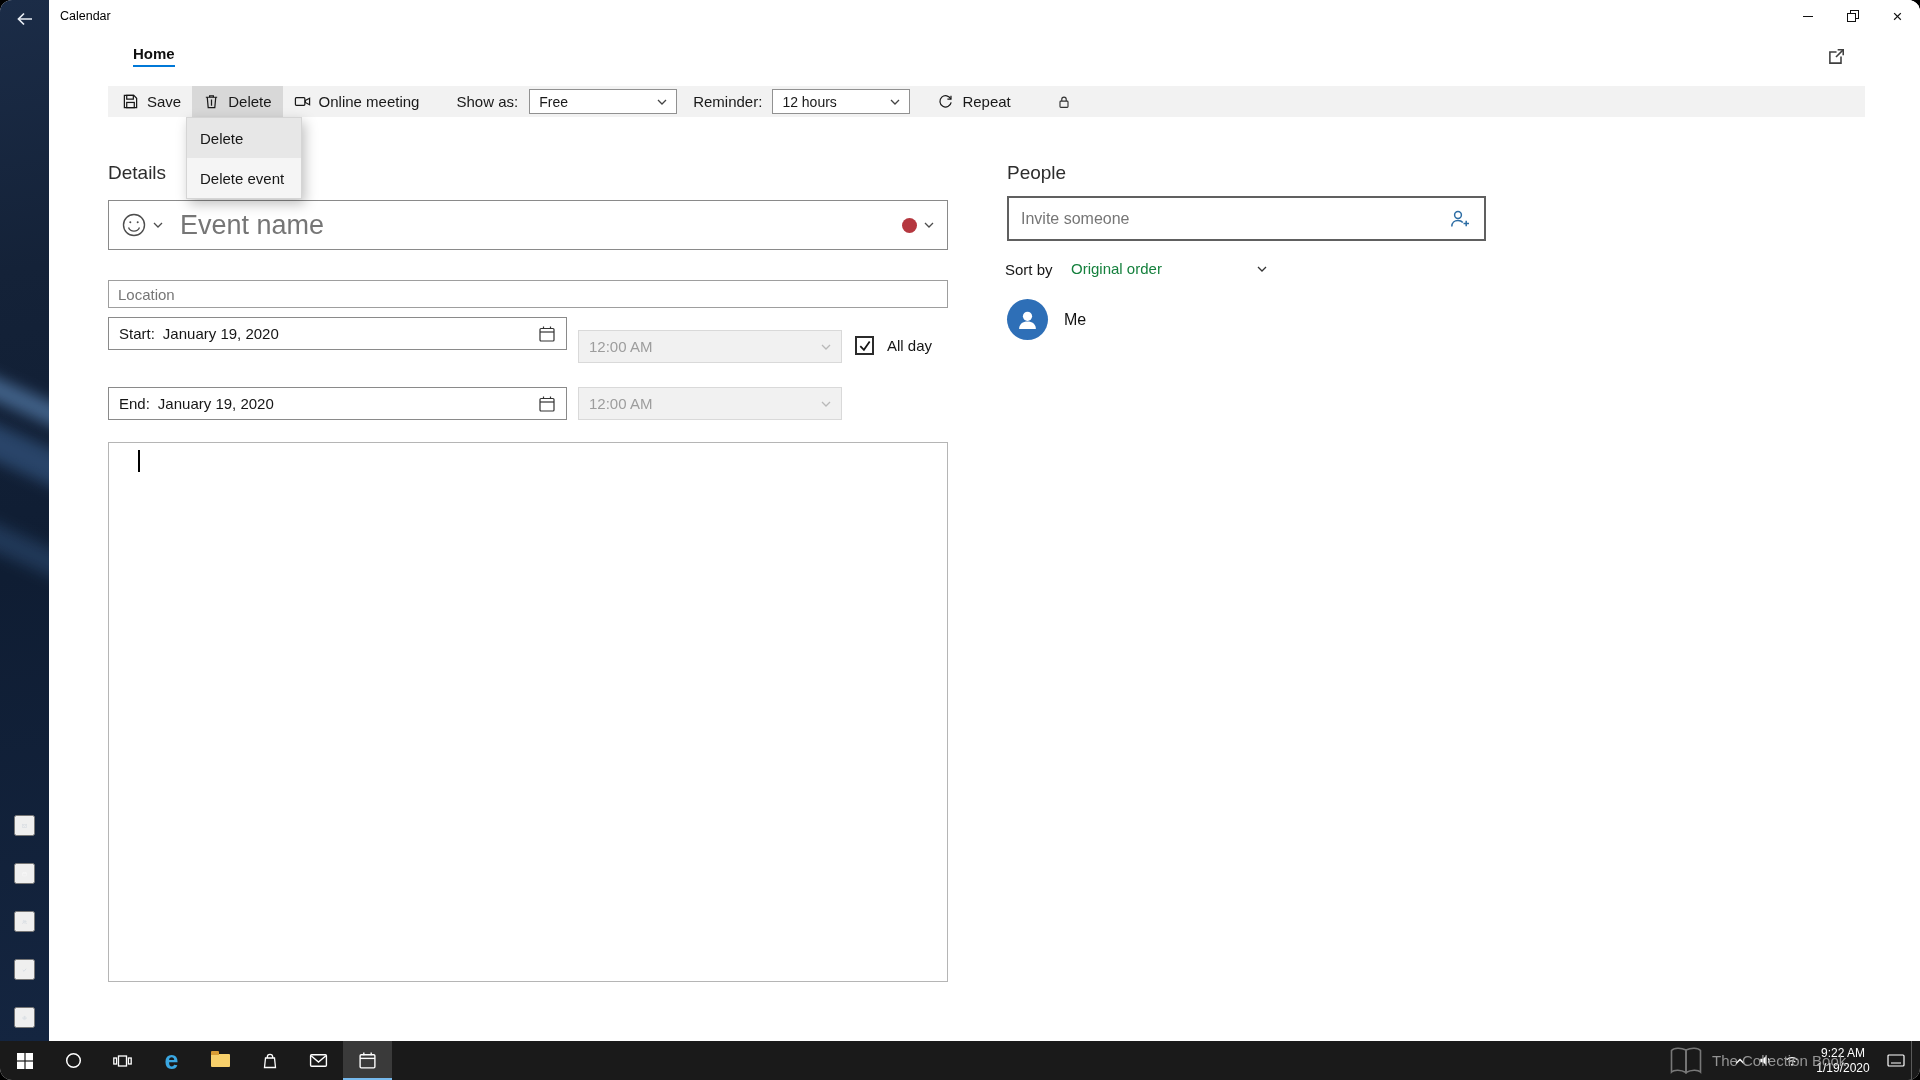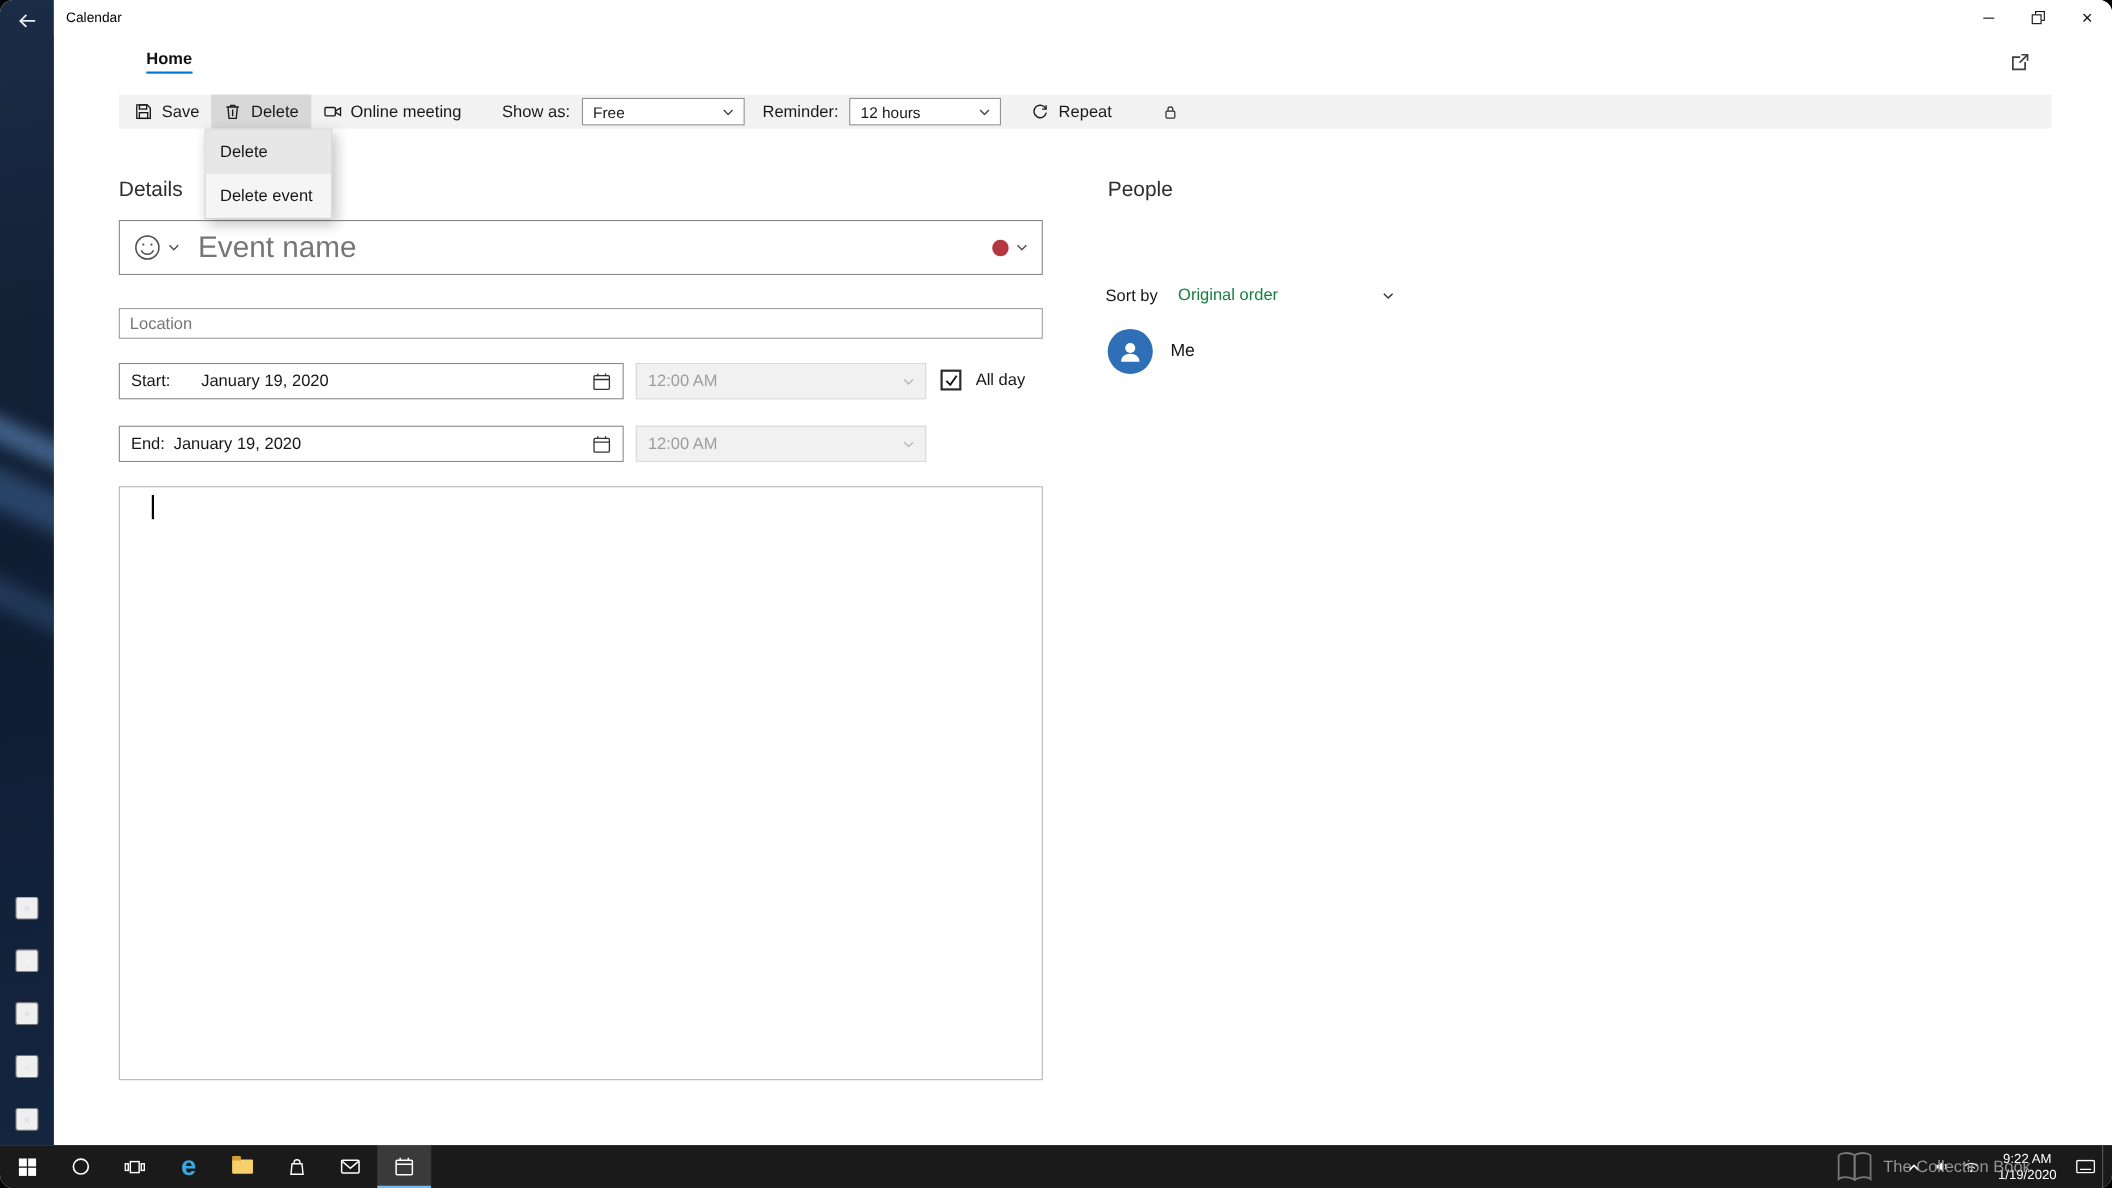--- a/index.html
+++ b/index.html
@@ -72,21 +72,21 @@
 
   .loc-input{position:absolute;left:108px;top:280px;width:840px;height:28px;border:1px solid #9e9e9e;box-sizing:border-box;
              padding:0 9px;font-size:15px;font-family:inherit;color:#1a1a1a;outline:none;}
   .loc-input::placeholder{color:#767676;}
 
   .date-box{position:absolute;left:108px;width:459px;height:33px;border:1px solid #8a8a8a;box-sizing:border-box;
             display:flex;align-items:center;padding:0 10px;font-size:15px;background:#fff;}
   .date-box .lbl{margin-right:8px;color:#161616;}
   .date-box .val{flex:1;color:#161616;}
   .date-box .cal-ic{color:#333;display:flex;}
-  #start-row{top:330px;gap:20px;}
+  #start-row{top:317px;}
   #end-row{top:387px;}
   .time-combo{position:absolute;left:578px;width:264px;height:33px;box-sizing:border-box;background:#f1f1f1;border:1px solid #d9d9d9;
               display:flex;align-items:center;justify-content:space-between;padding:0 10px;font-size:15px;color:#9d9d9d;}
   #start-time{top:330px;}
   #end-time{top:387px;}
   .time-combo .chev{color:#b9b9b9;display:flex;}
 
   .allday{position:absolute;left:855px;top:336px;display:flex;align-items:center;gap:13px;}
   .checkbox{width:19px;height:19px;border:2px solid #2b2b2b;background:#fff;box-sizing:border-box;display:flex;align-items:center;justify-content:center;}
   .allday .txt{font-size:15px;color:#161616;}
@@ -363,20 +363,31 @@
         </svg>
     </span>
   </div>
 
   <div class="notes">
     <span class="caret"></span>
   </div>
 
   <h2 class="h-section" id="h-people">People</h2>
 
+  <div class="invite-box">
+    <input class="invite-input" value="" placeholder="Invite someone" style="">
+    <span class="invite-ic">
+      <svg width="22" height="22" viewBox="0 0 22 22" fill="none" stroke="currentColor" stroke-width="1.5">
+        <circle cx="9" cy="7" r="3.4"></circle>
+          <path d="M2.8 18.5c0-3.8 2.8-6 6.2-6 2 0 3.7.7 4.8 2"></path>
+        <line x1="14.5" y1="15.5" x2="20" y2="15.5"></line>
+          <line x1="17.2" y1="12.8" x2="17.2" y2="18.2"></line>
+      </svg>
+    </span>
+  </div>
 
   <span class="sortby-label">Sort by</span>
   <button class="sortby-combo">
     <span>Original order</span>
     <span class="chev">
       <svg width="10" height="6" viewBox="0 0 10 6" fill="none" stroke="currentColor" stroke-width="1.3">
           <polyline points="1,1 5,5 9,1"></polyline>
         </svg>
     </span>
   </button>

